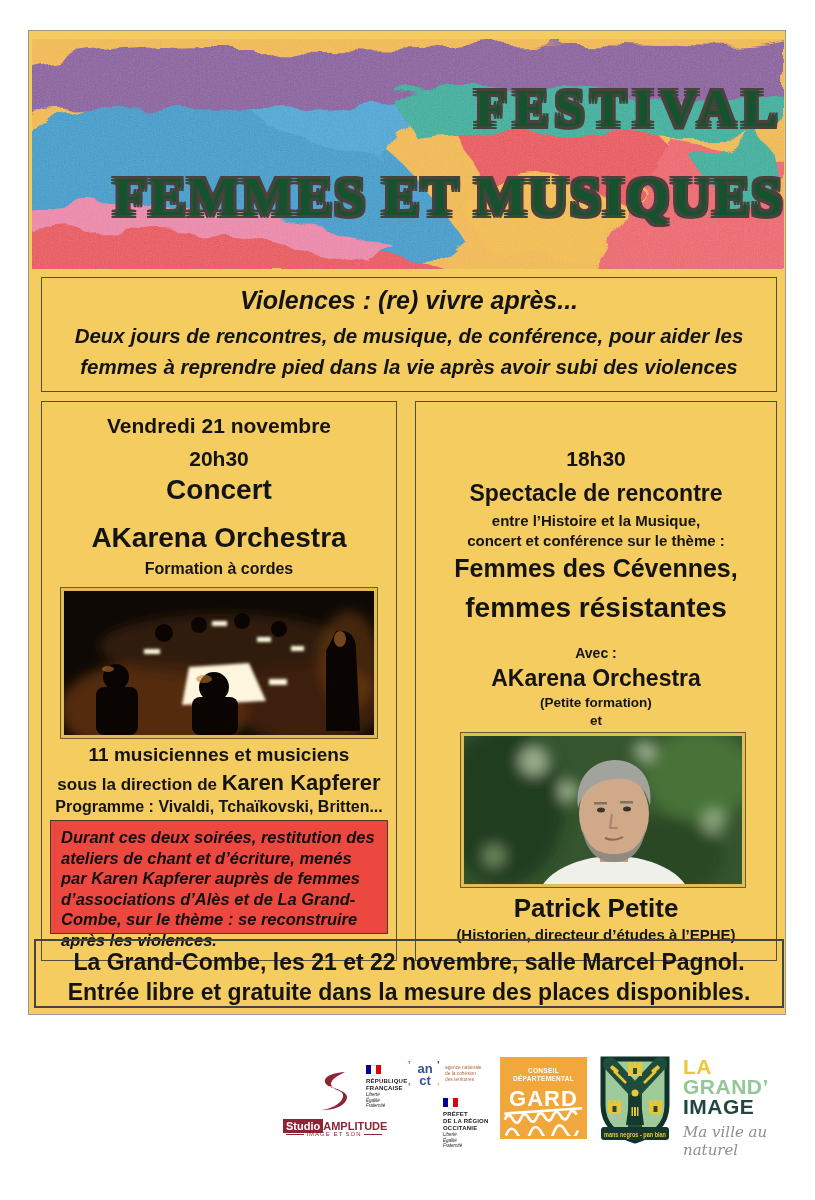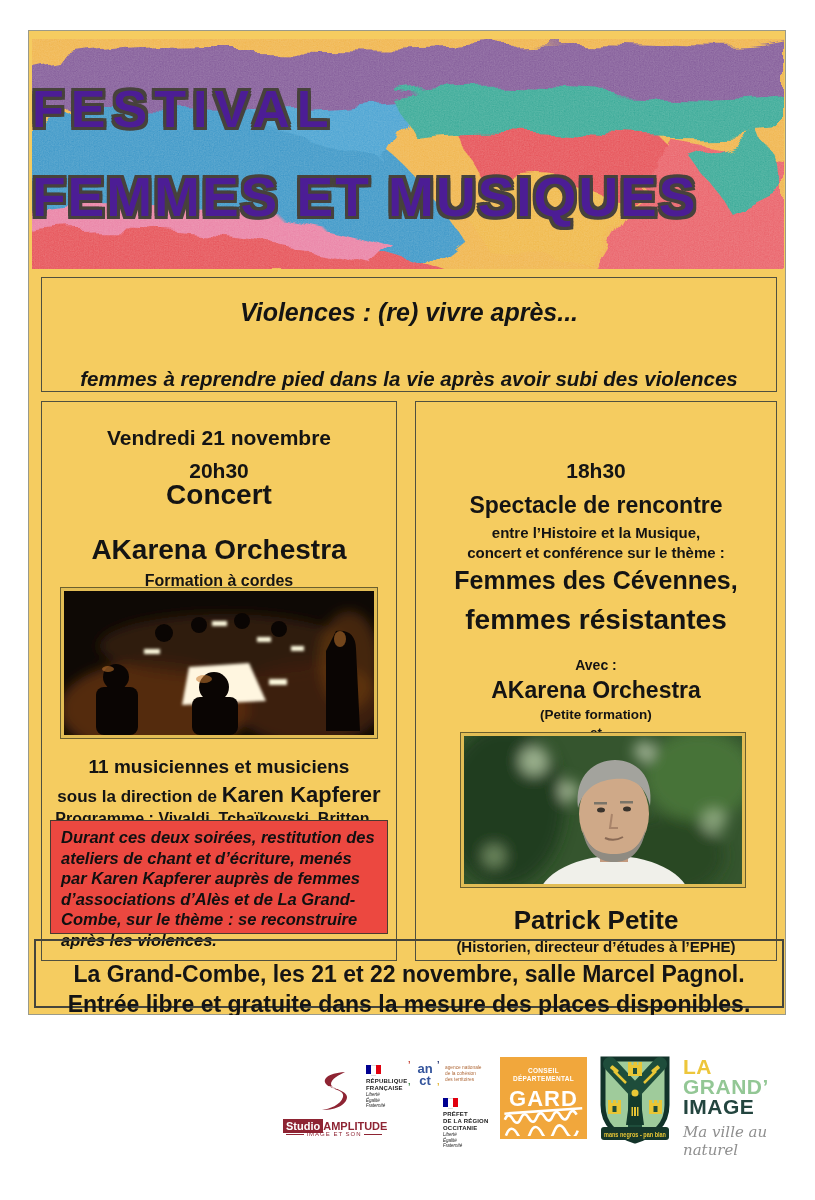--- a/index.html
+++ b/index.html
@@ -1,22 +1,22 @@
 <!DOCTYPE html>
 <html><head>
 <meta charset="utf-8">
 <style>
   html,body{margin:0;padding:0;background:#ffffff;}
   body{width:815px;height:1200px;position:relative;font-family:"Liberation Sans",sans-serif;overflow:hidden;}
   .abs{position:absolute;}
   .poster{position:absolute;left:28px;top:30px;width:758px;height:985px;background:#F5CC60;border:1px solid #9a9a8a;box-sizing:border-box;}
-  .ctr{position:absolute;left:0;width:100%;text-align:center;font-weight:bold;color:#141414;white-space:nowrap;margin-top:12px;}
+  .ctr{position:absolute;left:0;width:100%;text-align:center;font-weight:bold;color:#141414;white-space:nowrap;}
   .box{position:absolute;border:1px solid #50503f;box-sizing:border-box;}
-  .outline-title{color:#4c1d95;font-weight:bold;text-align:left;white-space:nowrap;
-    text-shadow:-3px -3px 0 #47423c,3px -3px 0 #47423c,-3px 3px 0 #47423c,3px 3px 0 #47423c,0 -3px 0 #47423c,0 3px 0 #47423c,-3px 0 0 #47423c,3px 0 0 #47423c;}
+  .outline-title{color:#14532d;font-weight:bold;text-align:right;white-space:nowrap;
+    text-shadow:-3px -3px 0 #47423c,3px -3px 0 #47423c,-3px 3px 0 #47423c,3px 3px 0 #47423c,0 -3px 0 #47423c,0 3px 0 #47423c,-3px 0 0 #47423c,3px 0 0 #47423c;font-family:Liberation Serif, serif;}
   .ital{font-style:italic;}
   .photo-frame{position:absolute;border:1px solid #6b5f2e;background:#e2bd55;padding:3px;box-sizing:content-box;}
   .photo-frame svg{display:block;}
   .redbox{position:absolute;background:#EC4840;border:1px solid #4a3a30;box-sizing:border-box;padding:6px 10px;
     font-weight:bold;font-style:italic;color:#101010;font-size:16.5px;line-height:20.5px;text-align:left;}
   .motto{white-space:pre-line;font-style:italic;font-size:4.5px;line-height:5.5px;color:#222;}
   .flag{display:inline-block;height:9px;width:15px;}
   .flag span{display:inline-block;height:100%;width:5px;float:left;}
   .gouv{font-weight:bold;color:#1a1a1a;font-size:6px;line-height:7px;letter-spacing:0.2px;}
   .gard-logo{position:absolute;background:#F1A73C;color:#fff;text-align:center;}
@@ -53,27 +53,28 @@
         <path d="M430,170 C480,130 540,130 600,170 L560,225 L460,215 Z" fill="#EFB33C"></path>
       </g>
       <rect width="752" height="230" filter="url(#grain)" opacity="0.22"></rect>
     </svg>
     <div class="abs outline-title" style="left:0;top:40px;width:100%;font-size:52px;letter-spacing:7px;">FESTIVAL</div>
     <div class="abs outline-title" style="left:0;top:126px;width:100%;font-size:55px;letter-spacing:2px;">FEMMES ET MUSIQUES</div>
   </div>
 
   <div class="box" style="left:12px;top:246px;width:736px;height:115px;">
     <div class="ctr ital" style="top:8px;font-size:25px;">Violences : (re) vivre après...</div>
+    <div class="ctr ital" style="top:46px;font-size:20.5px;">Deux jours de rencontres, de musique, de conférence, pour aider les</div>
     <div class="ctr ital" style="top:77px;font-size:20.5px;">femmes à reprendre pied dans la vie après avoir subi des violences</div>
   </div>
 
   <div class="box" style="left:12px;top:370px;width:356px;height:560px;">
     <div class="ctr" style="top:12px;font-size:21px;">Vendredi 21 novembre</div>
     <div class="ctr" style="top:45px;font-size:21px;">20h30</div>
-    <div class="ctr" style="top:65px;font-size:28px;">Concert</div>
+    <div class="ctr" style="top:72px;font-size:28px;">Concert</div>
     <div class="ctr" style="top:120px;font-size:28px;">AKarena Orchestra</div>
     <div class="ctr" style="top:158px;font-size:16px;">Formation à cordes</div>
 
     <div class="photo-frame" style="left:18px;top:185px;">
       <svg width="310" height="144" viewBox="0 0 310 144">
         <defs>
           <filter id="b6">
               <feGaussianBlur stdDeviation="6"></feGaussianBlur>
             </filter>
           <filter id="b2">

